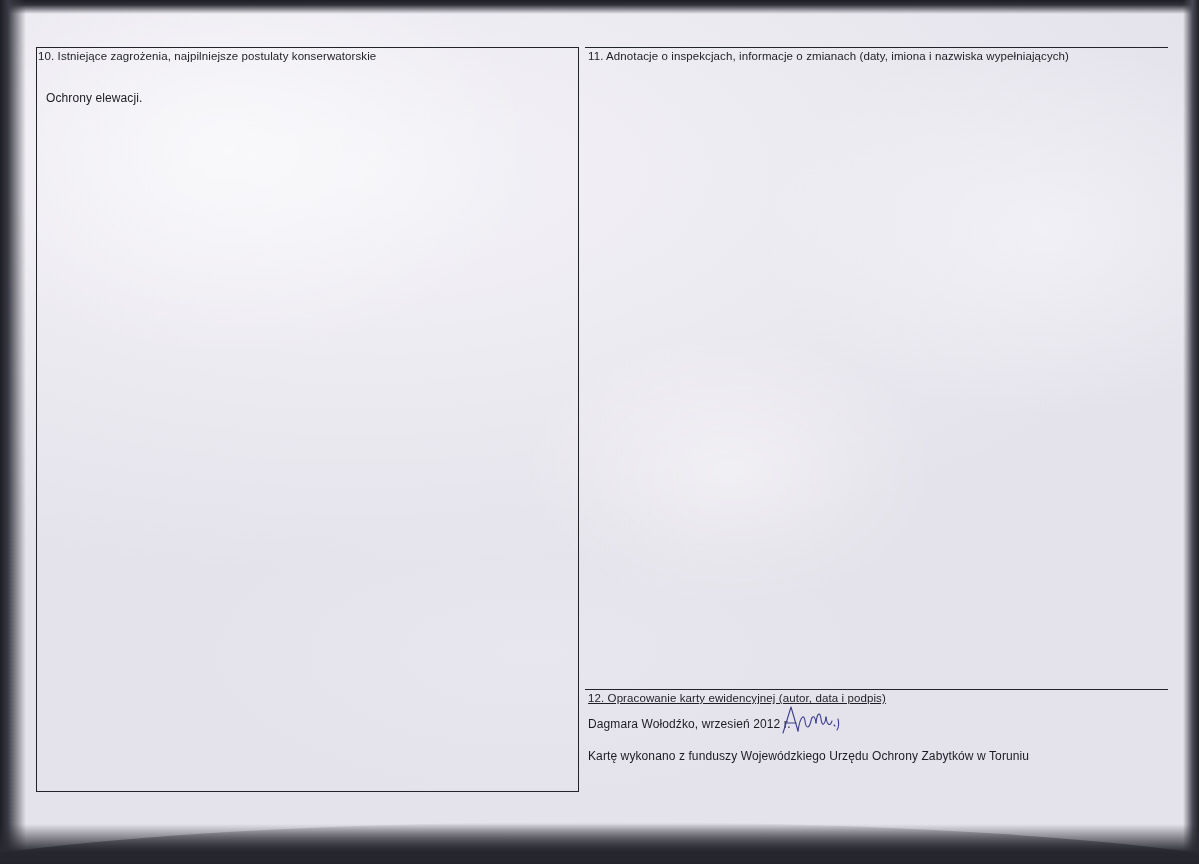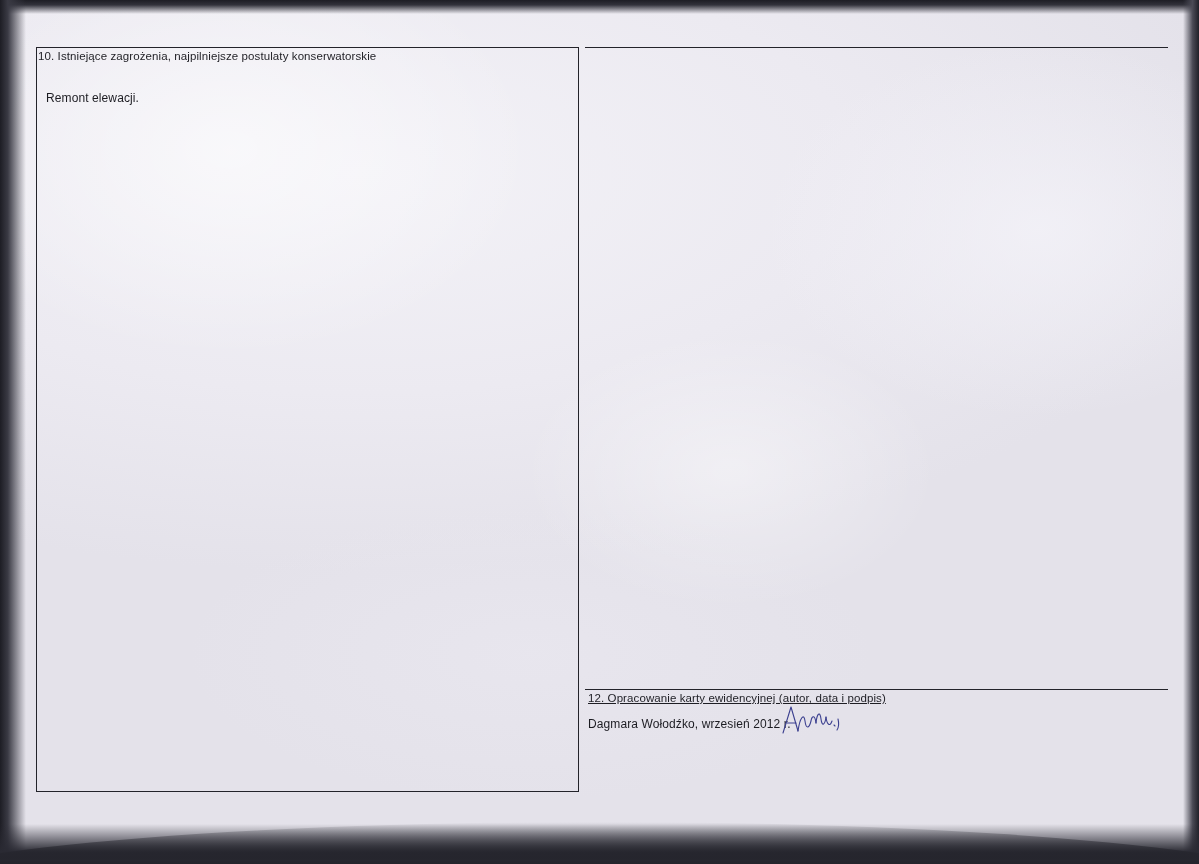--- a/index.html
+++ b/index.html
@@ -118,32 +118,34 @@
 
   <div class="blotch b1"></div>
   <div class="blotch b2"></div>
   <div class="blotch b3"></div>
   <div class="blotch b4"></div>
 
   <div id="form">
 
     <div class="rule" style="left:36px; top:47px; width:542px;"></div>
     <div class="field-label" style="left:38px; top:50px;">10. Istniejące zagrożenia, najpilniejsze postulaty konserwatorskie</div>
-    <div class="field-text" style="left:46px; top:91px;">Remont elewacji.</div>
+    <div class="field-text" style="left:46px; top:91px;">Ochrony elewacji.</div>
 
     <div class="vrule box10-left"></div>
     <div class="vrule box10-right"></div>
     <div class="rule" style="left:36px; top:791px; width:542px;"></div>
 
     <div class="rule" style="left:585px; top:47px; width:583px;"></div>
+    <div class="field-label" style="left:588px; top:50px;">11. Adnotacje o inspekcjach, informacje o zmianach (daty, imiona i nazwiska wypełniających)</div>
     <div class="field-text" style="left:596px; top:91px;"></div>
 
     <div class="rule" style="left:585px; top:689px; width:583px;"></div>
     <div class="field-label" style="left:588px; top:692px;text-decoration:underline;">12. Opracowanie karty ewidencyjnej (autor, data i podpis)</div>
     <div class="field-text" style="left:588px; top:717px;">Dagmara Wołodźko, wrzesień 2012 r.</div>
+    <div class="field-text" style="left:588px; top:749px;">Kartę wykonano z funduszy Wojewódzkiego Urzędu Ochrony Zabytków w Toruniu</div>
 
     <svg class="signature" viewBox="0 0 62 36">
       <g fill="none" stroke="#3b3f8f" stroke-width="1.1" stroke-linecap="round" stroke-linejoin="round">
         <path d="M3 30 L11 4 L18 28"></path>
         <path d="M7 20 L16 20"></path>
         <path d="M18 28 C20 14, 24 10, 25 18 C26 26, 29 26, 31 18 C32 12, 35 12, 36 20"></path>
         <path d="M36 20 C37 10, 40 8, 41 16 C42 24, 45 22, 46 14"></path>
         <path d="M46 14 C47 22, 50 24, 52 18"></path>
         <path d="M54 22 L55 23"></path>
         <path d="M58 16 C59 20, 59 24, 57 27"></path>

